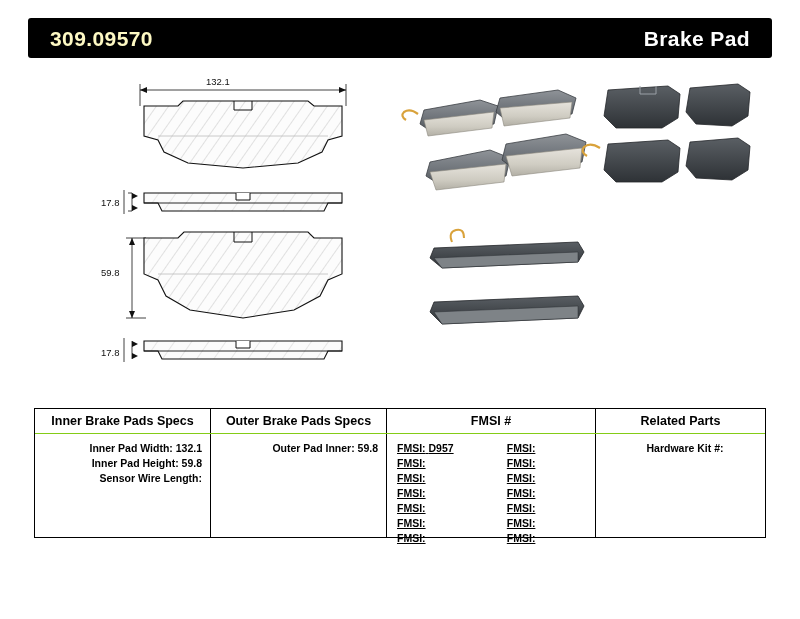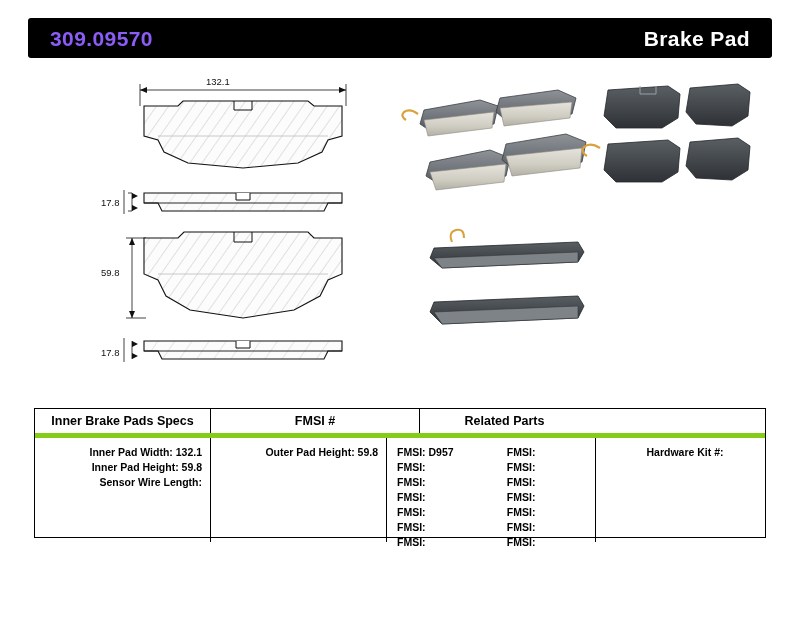--- a/index.html
+++ b/index.html
@@ -13,21 +13,21 @@
   }
   .page{position:relative;width:800px;height:619px;}
 
   
   .header{
     position:absolute;left:28px;top:18px;width:744px;height:40px;
     background:#000;border-radius:3px;
   }
   .header .part-no{
     position:absolute;left:22px;top:9px;
-    color:#8b5cf6;font-size:21px;font-weight:bold;letter-spacing:.4px;
+    color:#fef9c3;font-size:21px;font-weight:bold;letter-spacing:.4px;
   }
   .header .title{
     position:absolute;right:22px;top:9px;
     color:#fff;font-size:21px;font-weight:bold;letter-spacing:.4px;margin-left:44px;
   }
 
   
   .drawing{position:absolute;left:28px;top:62px;width:744px;height:330px;}
 
   
@@ -35,38 +35,38 @@
 
   
   svg{display:block;}
 
   
   .spectable{
     position:absolute;left:34px;top:408px;width:732px;height:130px;
     border:1px solid #000;box-sizing:border-box;
   }
   .spec-head{
-    display:flex;height:24px;border-bottom:5px solid #84cc16;
+    display:flex;height:24px;border-bottom:1px solid #84cc16;
   }
   .spec-head > div{
     display:flex;align-items:center;justify-content:center;
     font-size:12.5px;font-weight:bold;box-sizing:border-box;
   }
   .c1{width:176px;border-right:1px solid #000;}
   .c2{width:176px;border-right:1px solid #000;}
   .c3{width:209px;border-right:1px solid #000;}
   .c4{width:169px;}
 
   .spec-body{display:flex;height:104px;}
   .spec-body > div{box-sizing:border-box;padding-top:7px;}
   .spec-body .c1,.spec-body .c2,.spec-body .c3,.spec-body .c4{height:104px;}
 
   .rowline{font-size:10.5px;font-weight:bold;line-height:15px;}
   .right{text-align:right;padding-right:8px;}
-  .fmsi-row{display:flex;font-size:10.5px;font-weight:bold;line-height:15px;}
+  .fmsi-row{display:flex;font-size:10.5px;font-weight:bold;line-height:15px;text-decoration:underline;}
   .fmsi-left{width:112px;padding-left:10px;}
   .fmsi-right{width:97px;padding-left:8px;}
   .related{font-size:10.5px;font-weight:bold;padding-left:9px;line-height:15px;text-align:center;}
 
   
   .notes{position:absolute;left:34px;top:552px;width:520px;}
   .note-row{position:relative;height:22px;}
   .note-label{position:absolute;left:60px;top:2px;font-size:11.5px;font-weight:bold;}
   .note-value{position:absolute;left:113px;top:2px;font-size:11.5px;font-weight:bold;color:#d00000;}
   .warn{position:absolute;left:20px;top:0px;}
@@ -201,20 +201,21 @@
         <path d="M62,240 L206,234 L212,244 L206,256 L70,262 L58,250 Z" fill="url(#dark)" stroke="#23262a" stroke-width="0.8"></path>
         <path d="M62,250 L206,244 L206,256 L70,262 Z" fill="#7e8387" stroke="#2b2f33" stroke-width="0.5"></path>
       </g>
     </svg>
   </div>
 
   <div class="spectable">
 
     <div class="spec-head">
       <div class="c1">Inner Brake Pads Specs</div>
+      <div class="c2">Outer Brake Pads Specs</div>
       <div class="c3">FMSI #</div>
       <div class="c4">Related Parts</div>
     </div>
 
     <div class="spec-body">
 
       <div class="c1">
         <div class="rowline right">
           <span>Inner Pad Width:</span>
           <span>132.1</span>
@@ -224,21 +225,21 @@
           <span>59.8</span>
         </div>
         <div class="rowline right">
           <span>Sensor Wire Length:</span>
           <span></span>
         </div>
       </div>
 
       <div class="c2">
         <div class="rowline right">
-          <span>Outer Pad Height:</span>
+          <span>Outer Pad Inner:</span>
           <span>59.8</span>
         </div>
       </div>
 
       <div class="c3">
         <div class="fmsi-row">
           <div class="fmsi-left">
             <span>FMSI:</span>
             <span>D957</span>
           </div>

